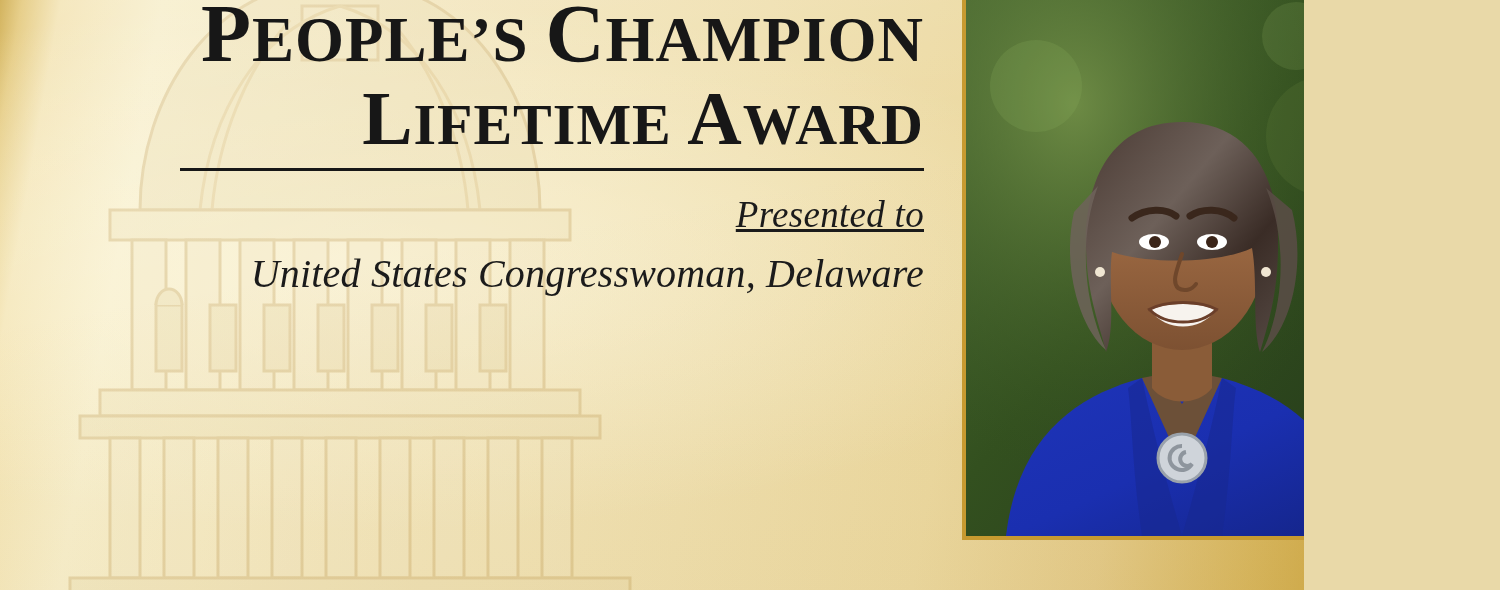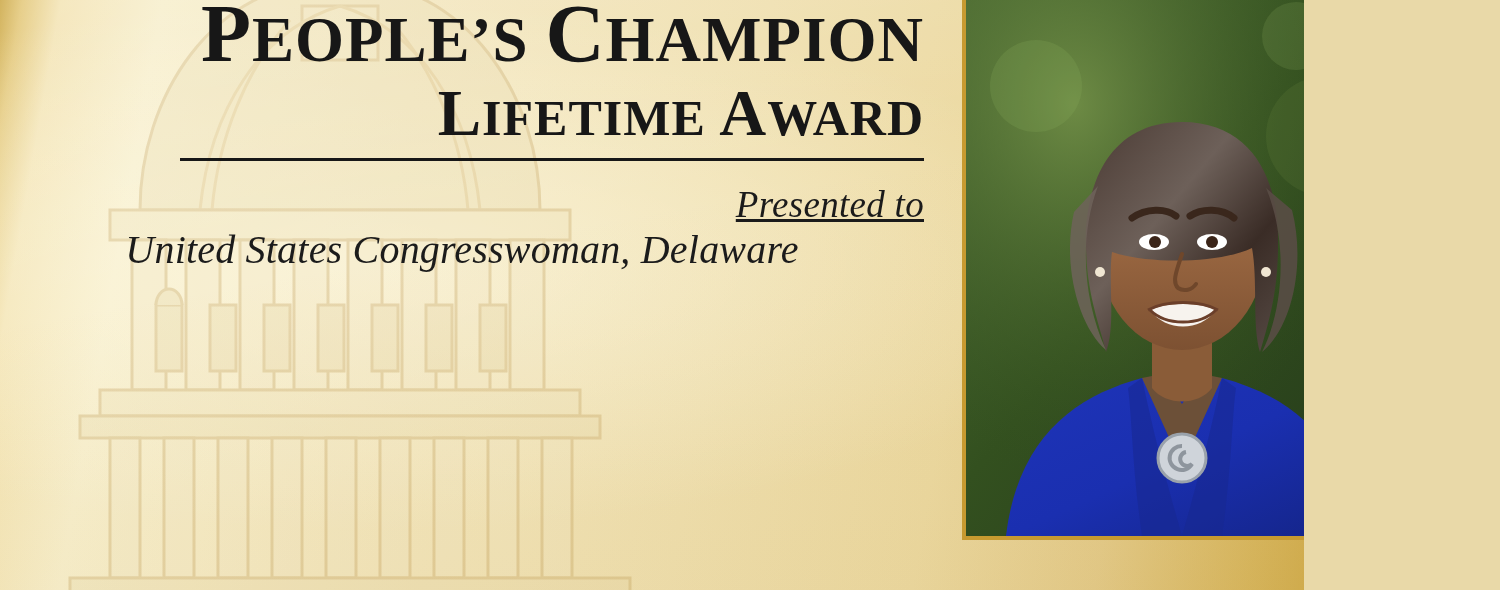--- a/index.html
+++ b/index.html
@@ -77,21 +77,21 @@
     color: #171717;
     margin: 0;
     white-space: nowrap;
   }
   
   .title-line-1 {
     font-size: 63px;
     margin-top: -6px;
   }
   .title-line-2 {
-    font-size: 50px;
+    font-size: 58px;
     margin-top: 8px;
   }
   .title-line .cap { font-size: 1.30em; }
 
   .rule {
     height: 3px;
     background: #171717;
     width: 744px;
     margin: 12px 0 0 auto;
   }
@@ -113,22 +113,22 @@
   }
   .name {
     font-weight: bold;
     font-size: 54px;
     margin-top: 14px;
     letter-spacing: 0.2px;
   }
   .role {
     font-style: italic;
     font-size: 40px;
+    margin-top: 14px;
     letter-spacing: 0.2px;
-    text-align: center;
   }
   .recognition {
     font-size: 31px;
     line-height: 1.30;
     margin-top: 14px;
     margin-left: auto;
     width: 490px;
     text-align: justify;
     text-align-last: justify;
   }

